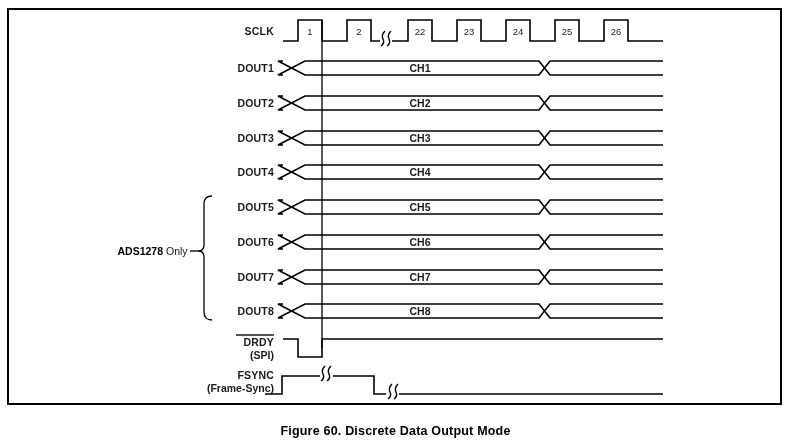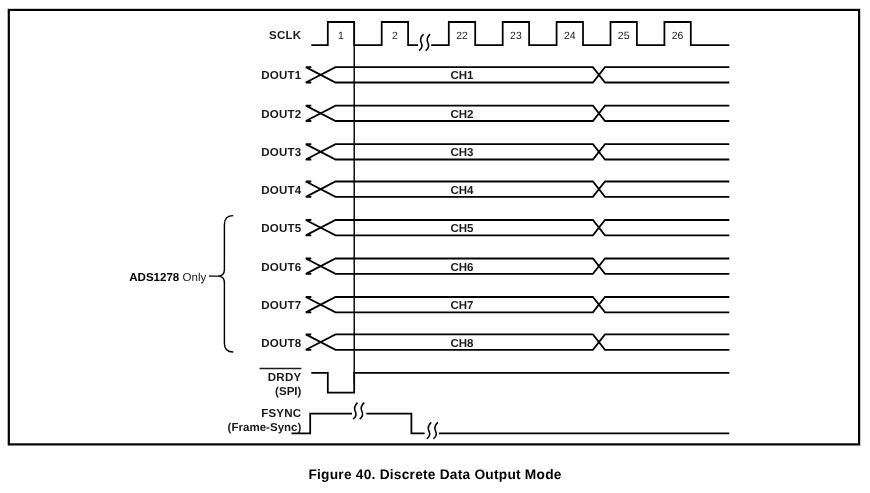--- a/index.html
+++ b/index.html
@@ -118,15 +118,15 @@
 
     <path class="wf" d="M 283,339 L 298,339 L 298,357 L 322,357 L 322,339 L 663,339"></path>
 
     <path class="wf" d="M 265,394 L 282,394 L 282,376 L 320,376 M 333,376 L 374,376 L 374,394 L 386,394 M 399,394 L 663,394"></path>
 
     <path class="wf-thin" d="M 321,381 q 4,-3 2,-7 q -2,-4 2,-8 M 327,381 q 4,-3 2,-7 q -2,-4 2,-8"></path>
     <path class="wf-thin" d="M 388,399 q 4,-3 2,-7 q -2,-4 2,-8 M 394,399 q 4,-3 2,-7 q -2,-4 2,-8"></path>
 
   </svg>
 
-  <div class="caption">Figure 40.  Discrete Data Output Mode</div>
+  <div class="caption">Figure 60.  Discrete Data Output Mode</div>
 
 </div>
 
 </body></html>

